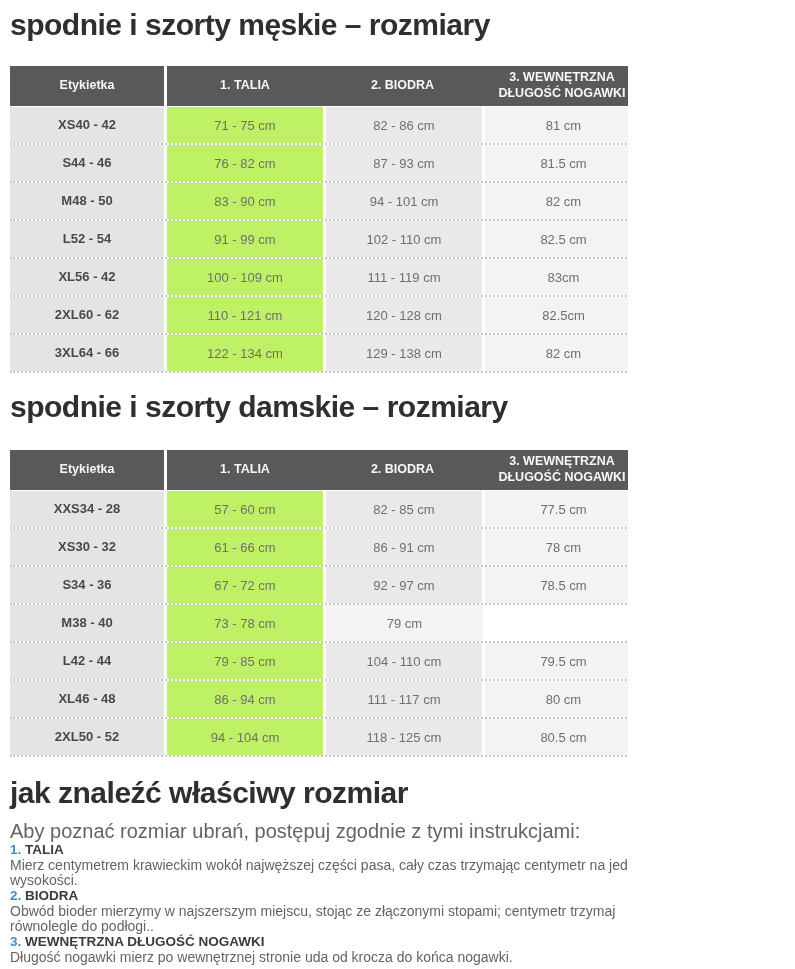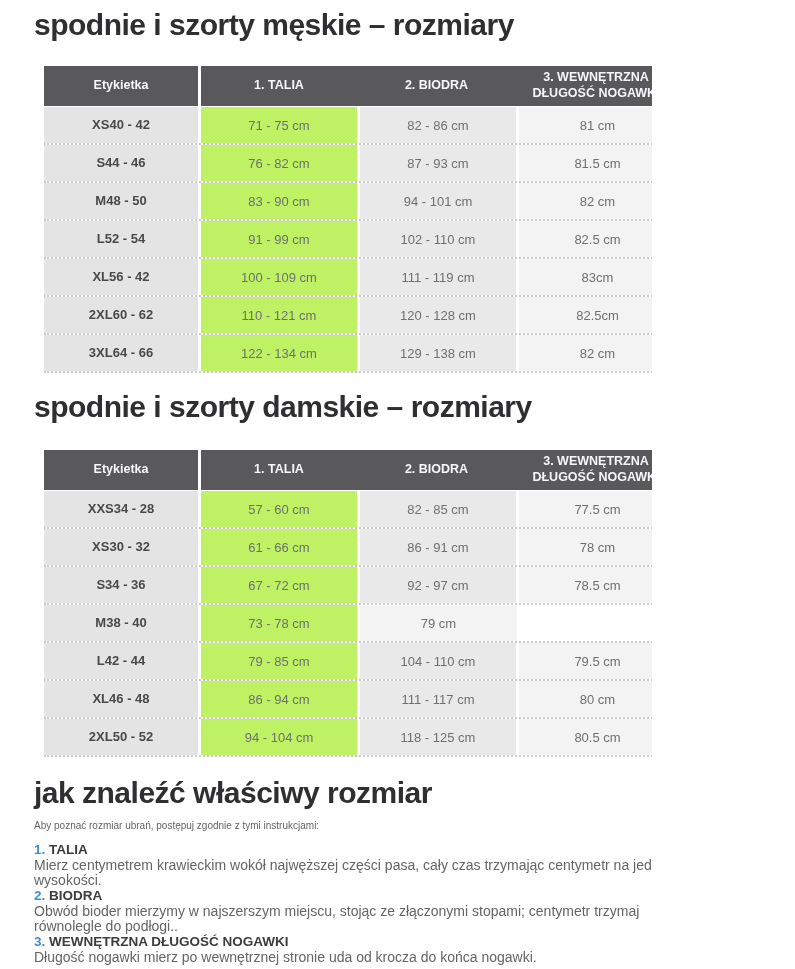--- a/index.html
+++ b/index.html
@@ -1,28 +1,28 @@
 <!DOCTYPE html>
 <html><head>
 <meta charset="utf-8">
 <style>
   html,body { margin:0; padding:0; background:#fff; }
   .page {
     position:relative; width:628px; height:969px; background:#fff;
-    font-family:"Liberation Sans", sans-serif; overflow:hidden;margin-left:24px;
+    font-family:"Liberation Sans", sans-serif; overflow:hidden;
   }
   .sec-title {
     position:absolute; left:10px; margin:0;
     font-size:30px; font-weight:bold; letter-spacing:-0.5px; color:#2f2f31;
   }
   #title-men   { top:8px; }
   #title-women { top:390px; }
   #title-guide { top:776px; }
 
-  .size-table { position:absolute; left:20px; width:632px; }
+  .size-table { position:absolute; left:10px; width:632px; }
   #table-men   { top:66px; }
   #table-women { top:450px; }
 
   .thead { display:flex; background:#59595b; height:40px; }
   .hc {
     display:flex; align-items:center; justify-content:center; text-align:center;
     color:#f7f7f7; font-size:12.5px; font-weight:bold; line-height:1.25;
     box-sizing:border-box; padding:0 6px;
   }
   .hc.w1 { width:154px; }
@@ -47,21 +47,21 @@
   #figure-male   { left:642px; top:44px; }
   #figure-female { left:642px; top:396px; }
   .body-fill { fill:#606062; }
   .measure-line { stroke:#41a3da; stroke-width:2; fill:none; }
   .measure-fill { fill:#41a3da; }
   .marker-num { fill:#3f8fcc; font-size:13px; font-weight:bold;
                 font-family:"Liberation Sans", sans-serif; }
 
   #guide-intro {
     position:absolute; left:10px; top:820px; margin:0;
-    font-size:10px; color:#646466;text-align:center;
+    font-size:20px; color:#646466;text-align:center;
   }
   #guide-steps { position:absolute; left:10px; top:842px; width:645px; }
   .step-head { margin:0; font-size:13.5px; font-weight:bold; line-height:16px; color:#3c3c3e; }
   .step-num  { color:#3f8fcc; }
   .step-text { margin:0; font-size:14px; line-height:15px; color:#646466; }
 
   #adidas-logo { position:absolute; left:678px; top:840px; }
   .logo-fill { fill:#161616; }
   .logo-word { fill:#161616; font-size:31px; font-weight:bold; letter-spacing:-1.5px;
                font-family:"Liberation Sans", sans-serif; }

